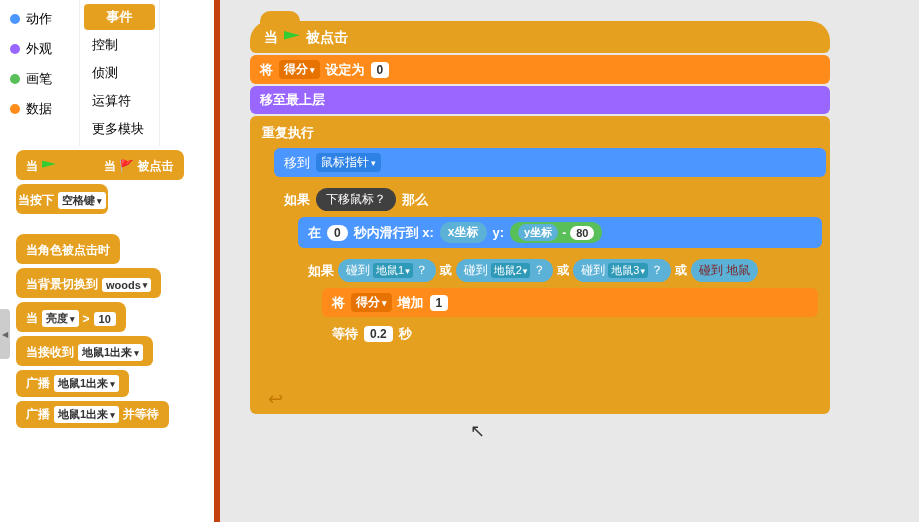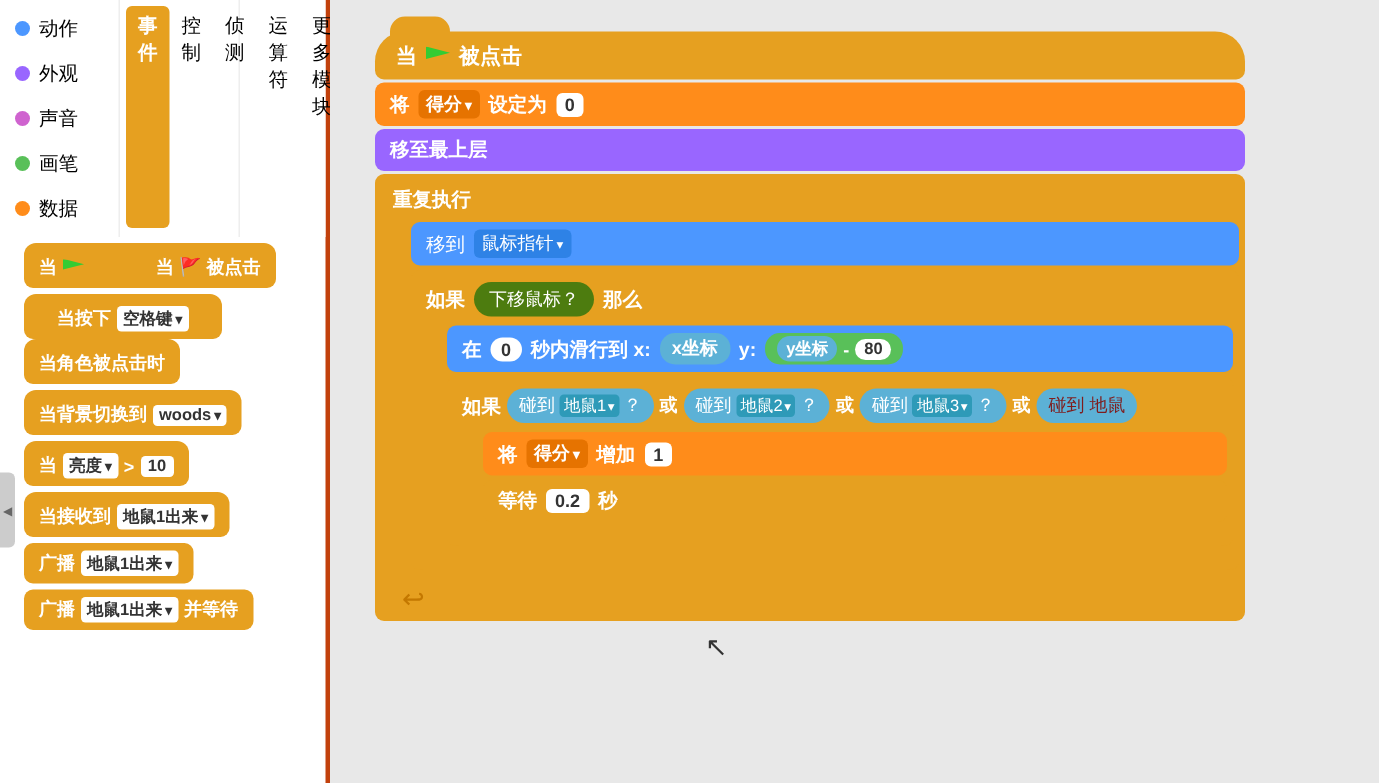--- a/index.html
+++ b/index.html
@@ -14,54 +14,50 @@
     .canvas-area { flex: 1; background: #e8e8e8; position: relative; overflow: hidden; }
     
     
     .left-blocks { display: flex; flex-direction: column; gap: 4px; padding: 4px; overflow-y: auto; flex: 1; }
   </style>
 </head>
 <body>
 
 <div class="app-container">
 
-  <div style="width:220px; display:flex; flex-direction:column; background:#fff; border-right:3px solid #c2410c;">
+  <div style="width:220px; display:flex; flex-direction:column; background:#fff; border-right:6px solid #c2410c;">
 
     <div style="display:flex; flex:0 0 auto; background:#fff;">
 
       <div style="width:80px; display:flex; flex-direction:column; padding:4px 2px; background:#fff; border-right:1px solid #eee;">
 
         <div class="cat-item" style="display:flex;align-items:center;gap:6px;">
           <span class="dot" style="background:#4c97ff;"></span>
           <span style="font-size:13px;">动作</span>
         </div>
 
         <div class="cat-item" style="display:flex;align-items:center;gap:6px;">
           <span class="dot" style="background:#9966ff;"></span>
           <span style="font-size:13px;">外观</span>
         </div>
 
-        <div class="cat-item" style="display:flex;align-items:center;gap:6px;">
-          <span class="dot" style="background:#cf63cf;"></span>
-          <span style="font-size:13px;">声音</span>
-        </div>
 
         <div class="cat-item" style="display:flex;align-items:center;gap:6px;">
           <span class="dot" style="background:#59c059;"></span>
           <span style="font-size:13px;">画笔</span>
         </div>
 
         <div class="cat-item" style="display:flex;align-items:center;gap:6px;">
           <span class="dot" style="background:#ff8c1a;"></span>
           <span style="font-size:13px;">数据</span>
         </div>
 
       </div>
 
-      <div style="width:80px; display:flex; flex-direction:row; padding:4px; background:#fff; border-right:1px solid #eee;">
+      <div style="width:80px; display:flex; flex-direction:column; padding:4px; background:#fff; border-right:1px solid #eee;justify-content:flex-end;">
 
         <div style="background:#e6a020; color:white; border-radius:4px; padding:4px 8px; font-size:13px; font-weight:bold; margin-bottom:2px; cursor:pointer; text-align:center;">
           <span>事件</span>
         </div>
 
         <div style="padding:4px 8px; font-size:13px; cursor:pointer; border-radius:3px; margin-bottom:2px;">
           <span>控制</span>
         </div>
 
         <div style="padding:4px 8px; font-size:13px; cursor:pointer; border-radius:3px; margin-bottom:2px;">
@@ -87,21 +83,21 @@
 
       <div style="margin-left:12px;">
         
         <div style="background:#e6a020; border-radius:8px 8px 6px 6px; padding:5px 10px; font-size:12px; color:white; font-weight:bold; cursor:pointer; margin-bottom:4px; display:inline-flex; align-items:center; gap:4px; position:relative; padding-top:8px;">
           <span style="font-size:12px;">当</span>
           <span style="display:inline-block; width:14px; height:12px; background:#3c3; clip-path:polygon(0 0, 100% 30%, 0 60%);"></span>
           <span style="font-size:12px;margin-left:44px;">当 🚩 被点击</span>
         </div>
         
         
-        <div style="background:#e6a020; border-radius:8px 8px 6px 6px; padding:5px 22px; font-size:12px; color:white; font-weight:bold; cursor:pointer; margin-bottom:0; display:inline-flex; align-items:flex-start; gap:4px; position:relative; padding-top:8px;">
+        <div style="background:#e6a020; border-radius:8px 8px 6px 6px; padding:5px 2px; font-size:12px; color:white; font-weight:bold; cursor:pointer; margin-bottom:20px; display:inline-flex; align-items:flex-start; gap:4px; position:relative; padding-top:8px;">
           <span>当按下</span>
           <span style="background:white; color:#333; border-radius:3px; padding:1px 4px; font-size:11px; display:inline-flex; align-items:center; gap:2px; cursor:pointer;">空格键<span style="font-size:9px;">▾</span></span>
         </div>
         
         
         <div style="background:#e6a020; border-radius:8px 8px 6px 6px; padding:5px 10px; font-size:12px; color:white; font-weight:bold; cursor:pointer; margin-bottom:4px; display:inline-flex; align-items:center; gap:4px; position:relative; padding-top:8px;">
           <span>当角色被点击时</span>
         </div>
         
         
@@ -173,21 +169,21 @@
           <div style="background:#4c97ff; border-radius:6px; padding:5px 10px; font-size:13px; color:white; font-weight:normal; cursor:pointer; display:inline-flex; align-items:center; gap:6px;">
             <span>移到</span>
             <span style="background:#2e82e6; color:white; border-radius:4px; padding:1px 5px; font-size:12px; cursor:pointer; display:inline-flex; align-items:center; gap:2px;">鼠标指针<span style="font-size:9px;">▾</span></span>
           </div>
 
           <div style="background:#e6a020; border-radius:6px; padding:4px 4px 0 4px; display:inline-flex; flex-direction:column; gap:2px; min-width:400px;">
 
             <div style="display:flex; align-items:center; gap:6px; padding:4px 6px; cursor:pointer;">
               <span style="color:white; font-weight:bold; font-size:13px;">如果</span>
 
-              <div style="background:#4d7c0f; border-radius:20px; padding:3px 10px; font-size:12px; color:white; display:inline-flex; align-items:center; gap:4px; cursor:pointer;">
+              <div style="background:#404040; border-radius:20px; padding:3px 10px; font-size:12px; color:white; display:inline-flex; align-items:center; gap:4px; cursor:pointer;">
                 <span>下移鼠标？</span>
               </div>
               <span style="color:white; font-weight:bold; font-size:13px;">那么</span>
             </div>
 
             <div style="margin-left:20px; display:flex; flex-direction:column; gap:3px; padding-bottom:4px;">
 
               <div style="background:#4c97ff; border-radius:6px; padding:5px 10px; font-size:13px; color:white; font-weight:bold; cursor:pointer; display:inline-flex; align-items:center; gap:6px; flex-wrap:nowrap;">
                 <span>在</span>
                 <span style="background:white; color:#333; border-radius:10px; padding:1px 7px; font-size:12px;">0</span>

